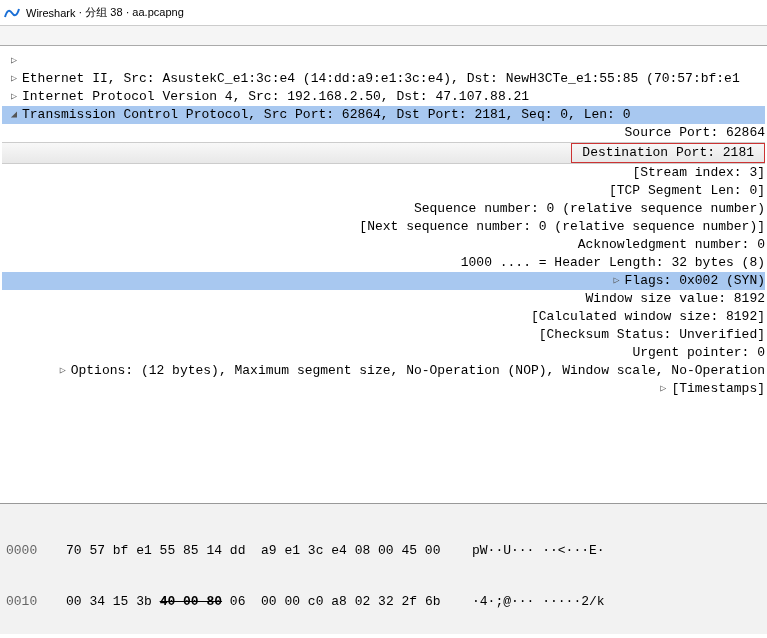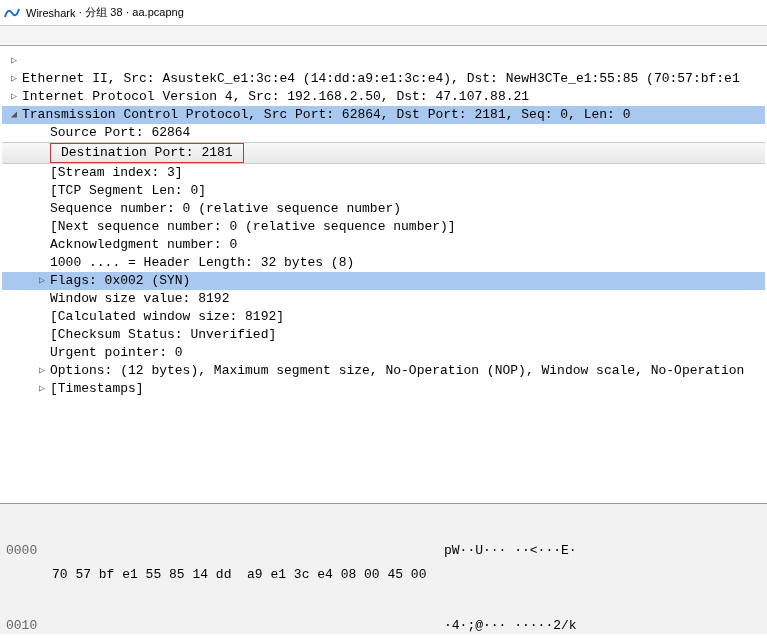--- a/index.html
+++ b/index.html
@@ -38,21 +38,21 @@
     border-bottom: 1px solid #999;
     overflow: auto;
     height: 458px;
     white-space: nowrap;
   }
   .tree-line {
     display: flex;
     align-items: center;
     padding-left: 6px;
   }
-  .tree-indent-1 { padding-left: 34px; }
+  .tree-indent-1 { padding-left: 34px; justify-content: flex-end; }
   .expander {
     width: 12px;
     display: inline-block;
     text-align: center;
     color: #555;
     margin-right: 2px;
     font-size: 10px;
   }
   .highlight-row-blue {
     background: #a8c8f0;
@@ -69,23 +69,23 @@
   .hex-pane {
     background: #f2f2f2;
     padding: 4px 2px;
     line-height: 17px;
     font-family: "Courier New", monospace;
     font-size: 13px;
     height: 130px;
     overflow: auto;
     white-space: pre;
   }
-  .hex-row { display: flex; }
+  .hex-row { display: flex; gap: 14px; }
   .hex-offset { width: 50px; color: #666; padding-left: 4px; }
-  .hex-bytes { width: 380px; margin-top: 24px; }
+  .hex-bytes { width: 380px; }
   .hex-ascii { padding-left: 12px; }
   .strike { text-decoration: line-through; font-weight: bold; }
 </style>
 </head>
 <body>
 
 <div class="title-bar">
   <span class="logo">
     <svg viewBox="0 0 16 16">
         <path d="M1 12 Q4 2 8 8 Q12 14 15 4" stroke="#1a6fd6" stroke-width="2" fill="none"></path>

